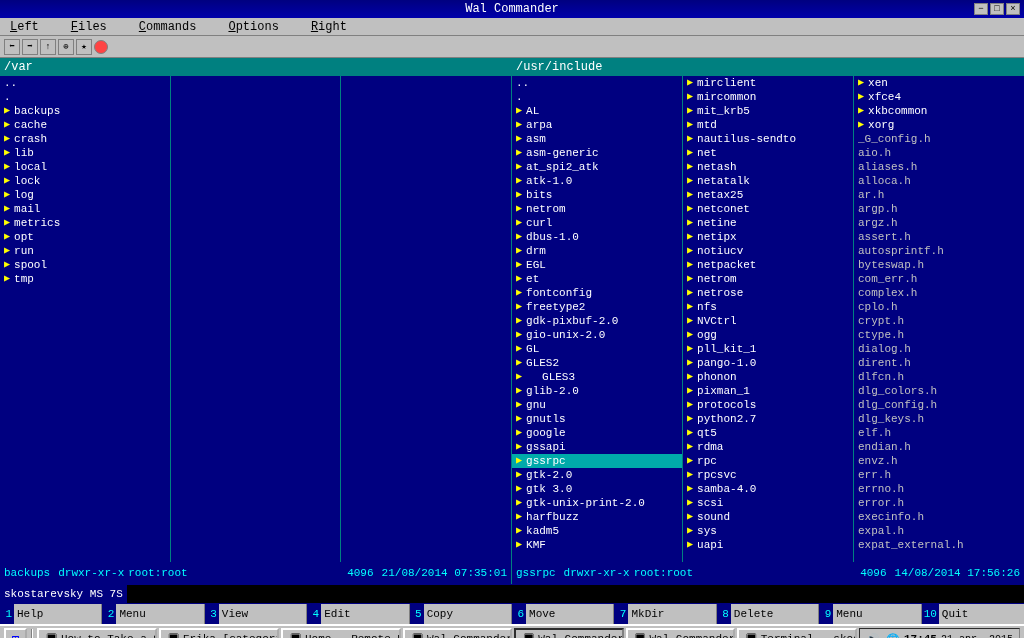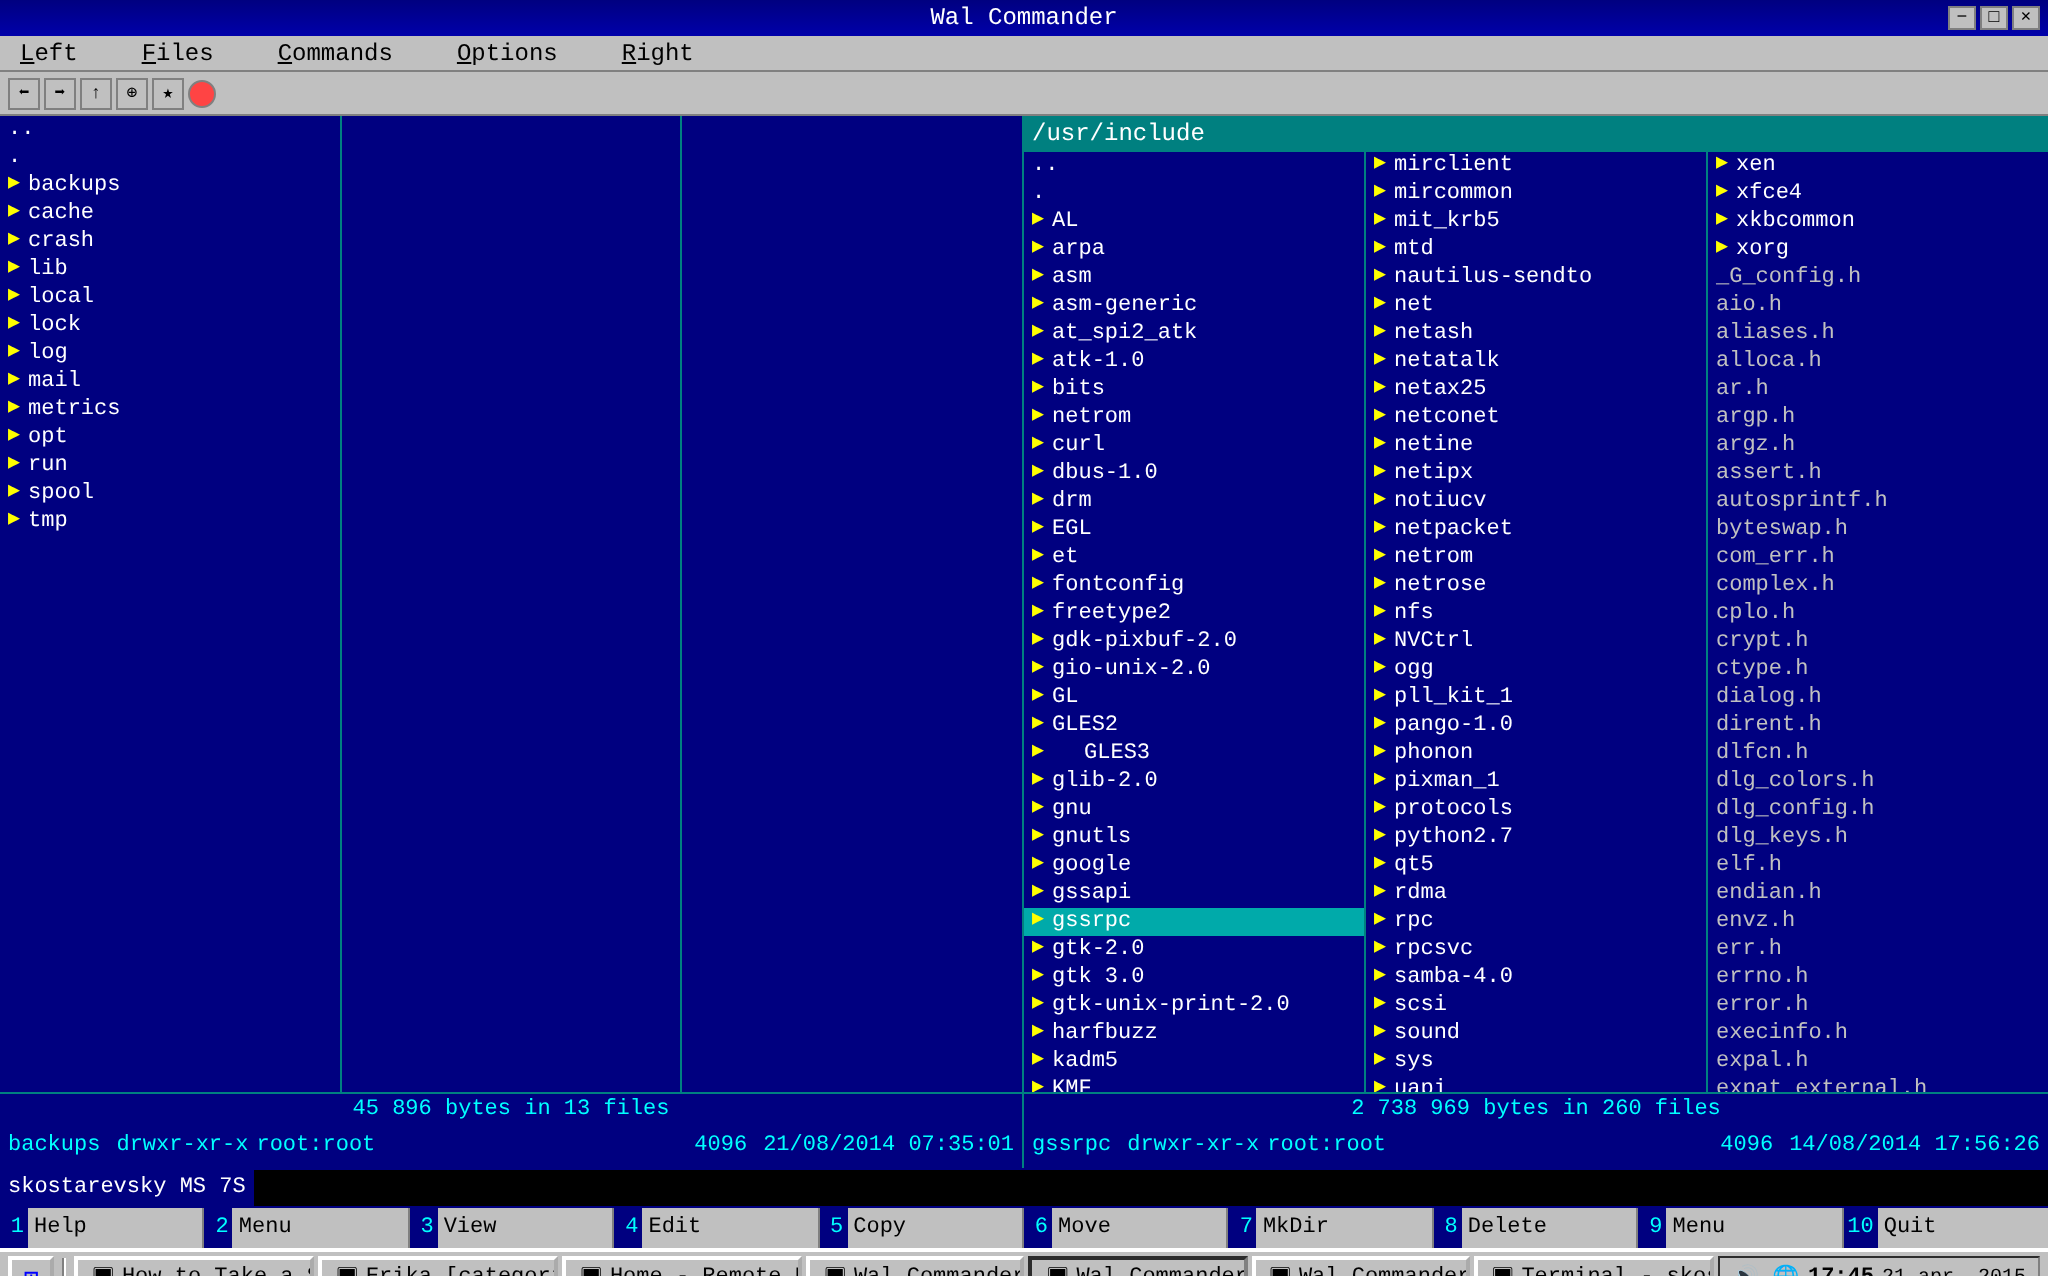--- a/index.html
+++ b/index.html
@@ -358,20 +358,21 @@
   <div class="toolbar-btn">➡</div>
   <div class="toolbar-btn">↑</div>
   <div class="toolbar-btn">⊕</div>
   <div class="toolbar-btn">★</div>
   <div class="toolbar-btn" style="background:#ff4444; width:14px; height:14px; border-radius:50%;"></div>
 </div>
 
 <div id="main-container">
 
   <div id="left-panel">
+    <div id="left-path-bar">/var</div>
     <div id="left-files-container">
       <div class="file-column" id="left-col-1">
       <div class="file-item">
             <span style="color:white;">..</span>
           </div>
           <div class="file-item">
             <span style="color:white;">.</span>
           </div>
           <div class="file-item dir">
             <span style="color:yellow; font-size:10px;">▶</span>
@@ -422,21 +423,20 @@
             <span style="color:white; margin-left:2px;">spool</span>
           </div>
           <div class="file-item dir">
             <span style="color:yellow; font-size:10px;">▶</span>
             <span style="color:white; margin-left:2px;">tmp</span>
           </div>
         </div>
       <div class="file-column" id="left-col-2"></div>
       <div class="file-column" id="left-col-3"></div>
     </div>
-    <div id="left-status">45 896 bytes in 13 files</div>
   </div>
 
   <div id="right-panel">
     <div id="right-path-bar">/usr/include</div>
     <div id="right-files-container">
       <div class="file-column" id="right-col-1">
           <div class="file-item">
             <span style="color:white;">..</span>
           </div>
           <div class="file-item">
@@ -811,21 +811,20 @@
             <span style="color:#c0c0c0;">execinfo.h</span>
           </div>
           <div class="file-item">
             <span style="color:#c0c0c0;">expal.h</span>
           </div>
           <div class="file-item">
             <span style="color:#c0c0c0;">expat_external.h</span>
           </div>
         </div>
     </div>
-    <div id="right-status">2 738 969 bytes in 260 files</div>
   </div>
 
 </div>
 
 <div id="info-bar">
   <div id="left-info">
     <span style="margin-right:8px;">backups</span>
     <span style="margin-right:4px;">drwxr-xr-x</span>
     <span style="margin-right:4px;">root:root</span>
     <span style="margin-left:auto;">4096</span>

